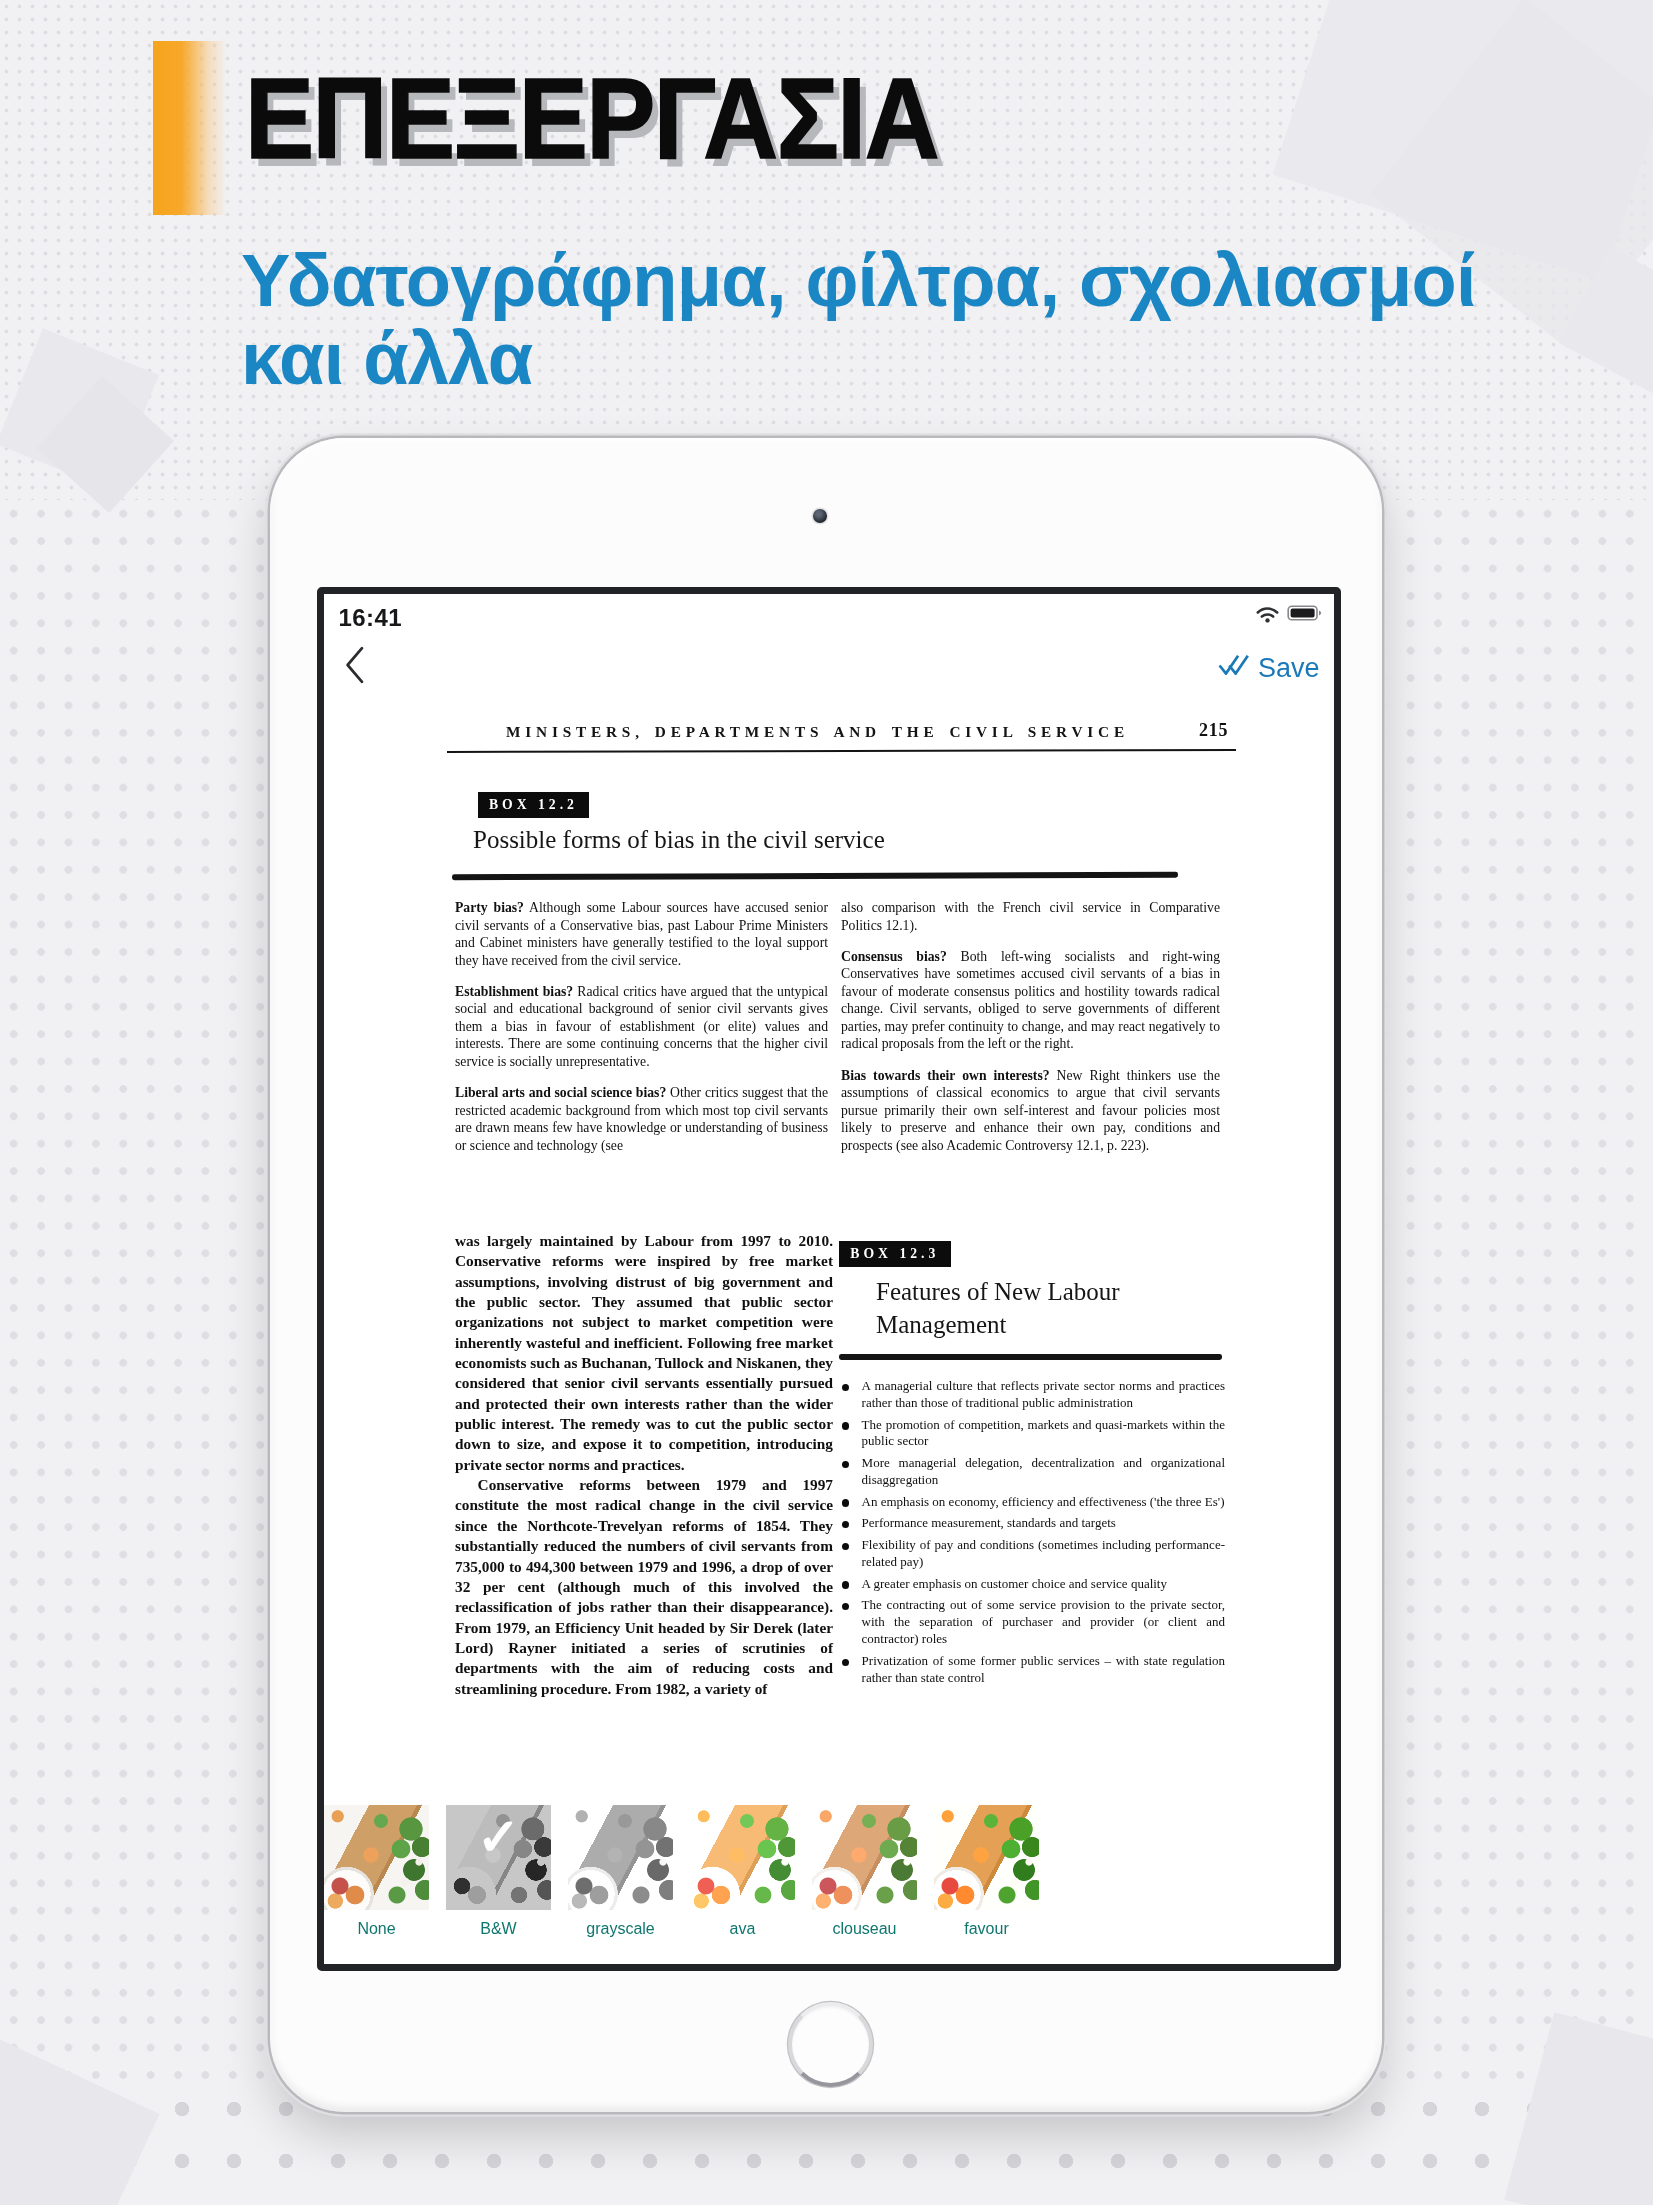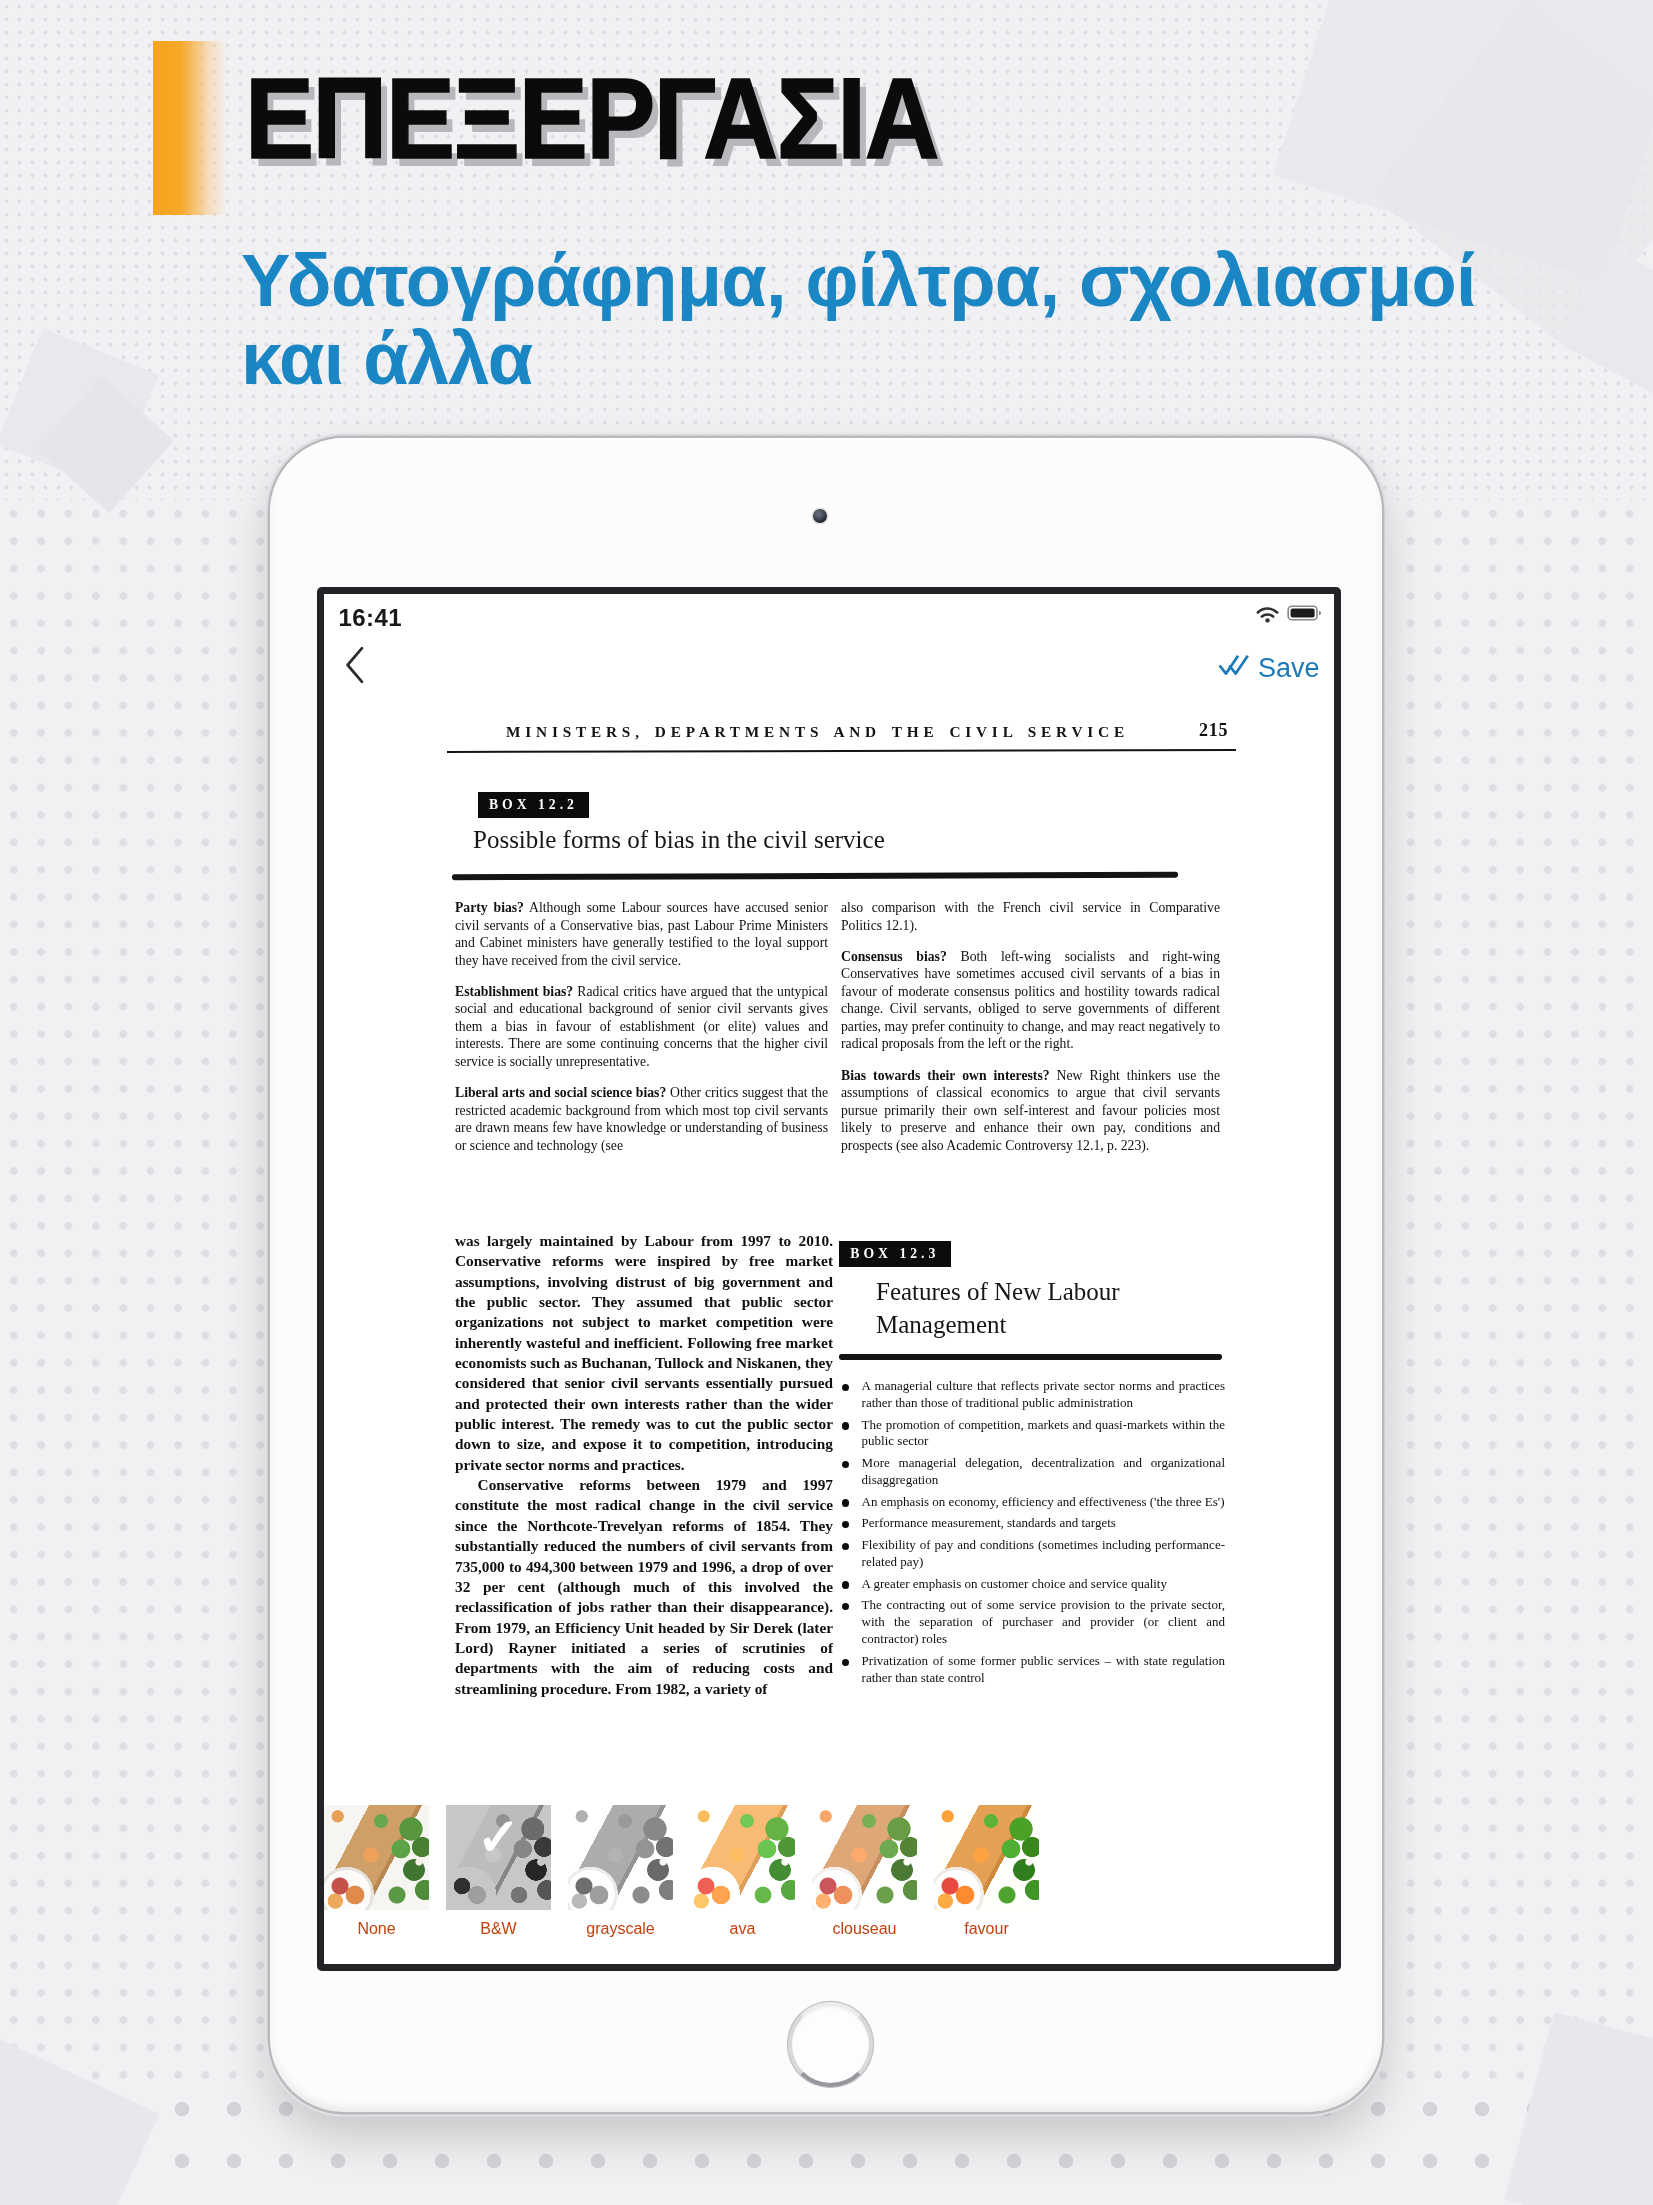--- a/index.html
+++ b/index.html
@@ -90,21 +90,21 @@
       radial-gradient(circle at 73px 90px,#5b9a44 0 8px,transparent 9px),
       radial-gradient(circle at 57px 16px,#66a84f 0 6.5px,transparent 7.3px),
       radial-gradient(circle at 47px 50px,#eda15a 0 7.3px,transparent 8px),
       linear-gradient(118deg,transparent 28%,#cf9f68 28% 58%,#b98850 58% 61%,transparent 61%);}
   .f-bw{filter:grayscale(1) contrast(3) brightness(.78);}
   .f-gray{filter:grayscale(1) brightness(1.04);}
   .f-ava{filter:brightness(1.18) saturate(1.08);}
   .f-clouseau{filter:brightness(1.06) saturate(.92) hue-rotate(-6deg);}
   .f-lenox{filter:saturate(1.3) contrast(1.04) brightness(1.02);}
   .check-overlay{position:absolute;left:0;right:0;top:1.6px;text-align:center;font-size:52px;font-weight:700;color:#ffffff;}
-  .filter-label{margin-top:9.7px;font-size:16px;color:#c2410c;font-weight:400;}
+  .filter-label{margin-top:9.7px;font-size:16px;color:#0f766e;font-weight:400;}
 </style>
 </head>
 <body>
 
 <div class="poster">
 
   <div class="dots dots-small"></div>
   <div class="dots dots-mid"></div>
   <div class="dots dots-big"></div>
   <div class="shape" style="left:1308px;top:-48px;width:347px;height:283px;background:#eaeaee;transform:rotate(18deg);"></div>

